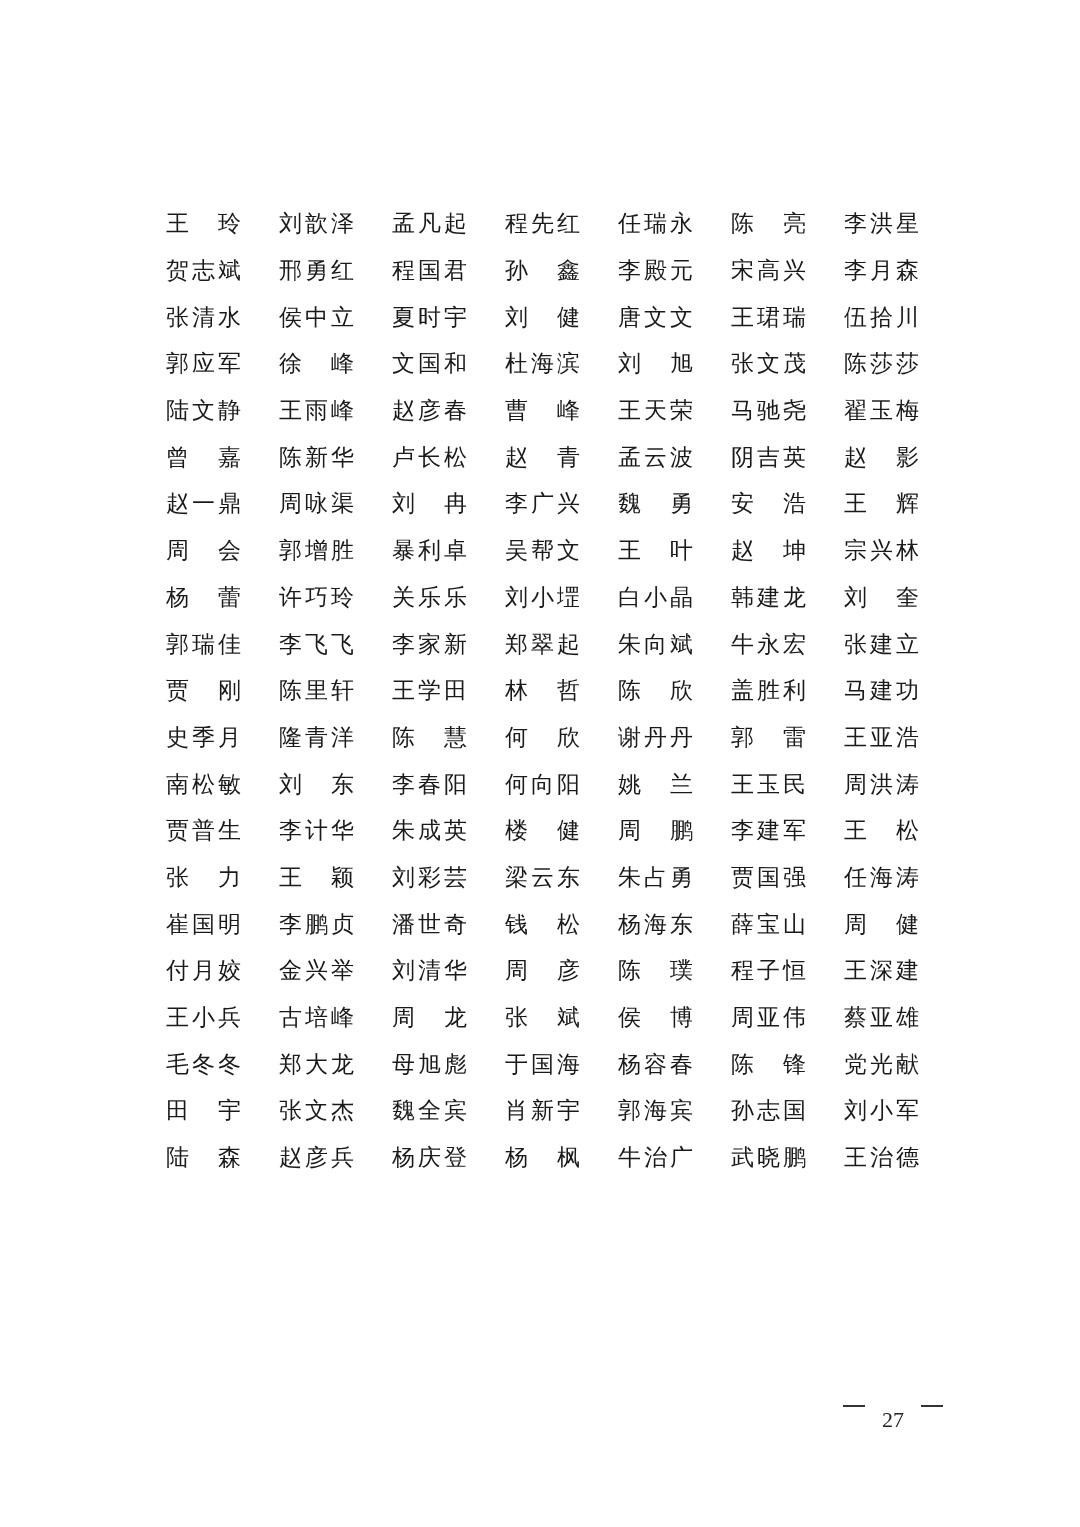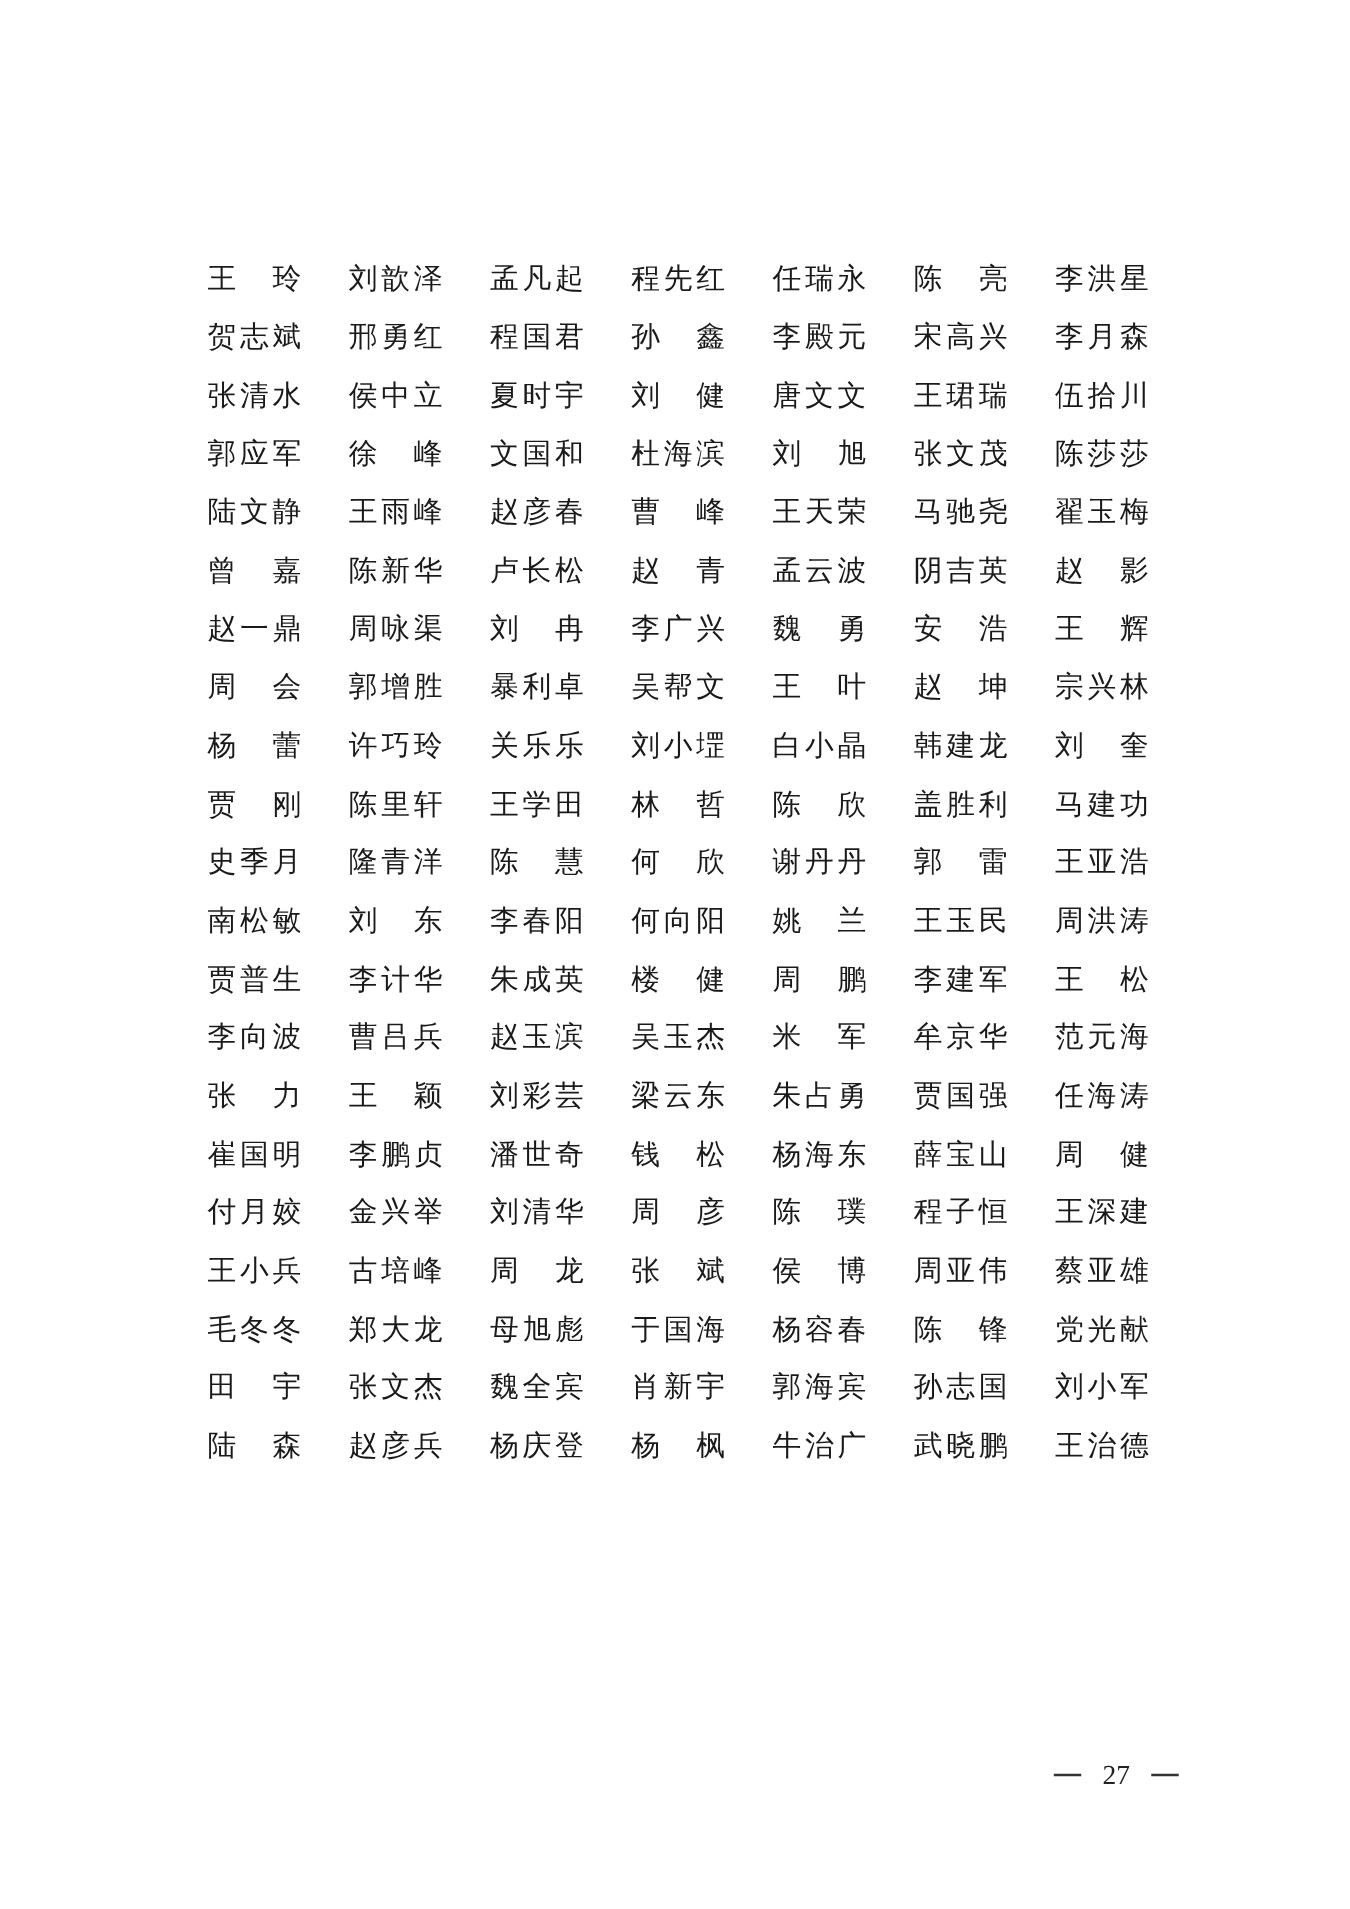--- a/index.html
+++ b/index.html
@@ -45,21 +45,20 @@
     }
     .page-number {
       position: absolute;
       left: 843px;
       top: 1405px;
       width: 100px;
       font-size: 22px;
       line-height: 30px;
       font-family: "Liberation Serif", "DejaVu Serif", serif;
       display: flex;
-      align-items: center;
       justify-content: space-between;
       color: #222;
     }
     .dash {
       display: inline-block;
       width: 22px;
       height: 1.5px;
       background: #333;
     }
   </style>
@@ -326,20 +325,43 @@
       </div>
       <div class="name-cell">
         <span class="name-text" style="display: inline-flex; justify-content: space-between;">
           <span>刘</span>
           <span>奎</span>
         </span>
       </div>
     </div>
     <div class="name-row">
       <div class="name-cell">
+        <span class="name-text">郭瑞佳</span>
+      </div>
+      <div class="name-cell">
+        <span class="name-text">李飞飞</span>
+      </div>
+      <div class="name-cell">
+        <span class="name-text">李家新</span>
+      </div>
+      <div class="name-cell">
+        <span class="name-text">郑翠起</span>
+      </div>
+      <div class="name-cell">
+        <span class="name-text">朱向斌</span>
+      </div>
+      <div class="name-cell">
+        <span class="name-text">牛永宏</span>
+      </div>
+      <div class="name-cell">
+        <span class="name-text">张建立</span>
+      </div>
+    </div>
+    <div class="name-row">
+      <div class="name-cell">
         <span class="name-text" style="display: inline-flex; justify-content: space-between;">
           <span>贾</span>
           <span>刚</span>
         </span>
       </div>
       <div class="name-cell">
         <span class="name-text">陈里轩</span>
       </div>
       <div class="name-cell">
         <span class="name-text">王学田</span>
@@ -447,46 +469,20 @@
         </span>
       </div>
       <div class="name-cell">
         <span class="name-text">李建军</span>
       </div>
       <div class="name-cell">
         <span class="name-text" style="display: inline-flex; justify-content: space-between;">
           <span>王</span>
           <span>松</span>
         </span>
-      </div>
-    </div>
-    <div class="name-row">
-      <div class="name-cell">
-        <span class="name-text">李向波</span>
-      </div>
-      <div class="name-cell">
-        <span class="name-text">曹吕兵</span>
-      </div>
-      <div class="name-cell">
-        <span class="name-text">赵玉滨</span>
-      </div>
-      <div class="name-cell">
-        <span class="name-text">吴玉杰</span>
-      </div>
-      <div class="name-cell">
-        <span class="name-text" style="display: inline-flex; justify-content: space-between;">
-          <span>米</span>
-          <span>军</span>
-        </span>
-      </div>
-      <div class="name-cell">
-        <span class="name-text">牟京华</span>
-      </div>
-      <div class="name-cell">
-        <span class="name-text">范元海</span>
       </div>
     </div>
     <div class="name-row">
       <div class="name-cell">
         <span class="name-text" style="display: inline-flex; justify-content: space-between;">
           <span>张</span>
           <span>力</span>
         </span>
       </div>
       <div class="name-cell">

